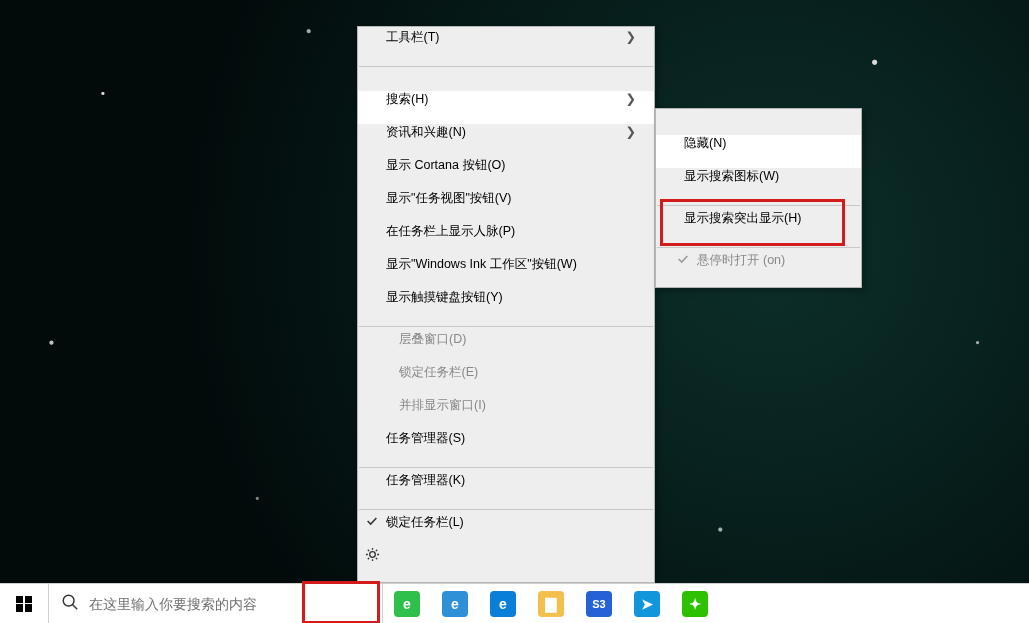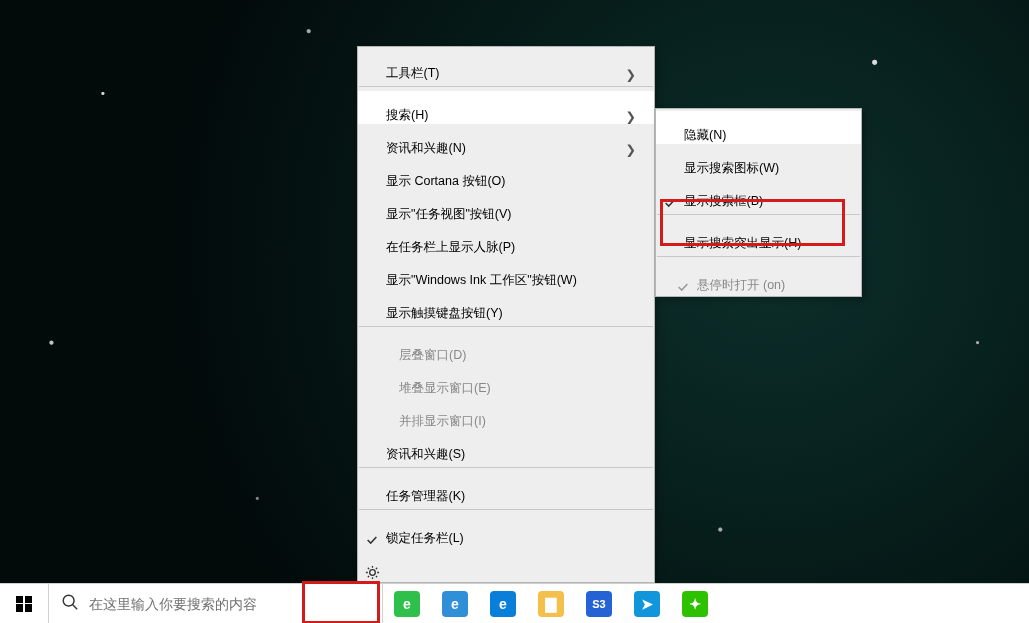--- a/index.html
+++ b/index.html
@@ -60,25 +60,25 @@
   .pinned-item .ico { width:26px; height:26px; border-radius:4px; display:flex; align-items:center; justify-content:center; font-size:14px; font-weight:bold; color:#fff; }
 
   
   .context-menu {
     position: absolute; background: #eeeeee; border: 1px solid #b5b5b5;
     box-shadow: 3px 3px 6px rgba(0,0,0,.25);
     font-size: 12.5px; color: #000;
     padding: 2px 0;
   }
   .context-menu .row {
-    display: flex; align-items: flex-end; height: 33px;
+    display: flex; align-items: flex-start; height: 33px;
     padding-right: 18px;
     position: relative;
   }
-  .context-menu .row:hover, .context-menu .row.hovered { background: #fff; }
+  .context-menu .row:hover, .context-menu .row.hovered { background: #fff; margin-top: 24px; }
   .context-menu .row.disabled { color: #888; padding-left: 13px; }
   .context-menu .gutter { width: 28px; display:flex; align-items:center; justify-content:center; }
   .context-menu .label { flex: 1; white-space: nowrap; }
   .context-menu .chev { width: 14px; text-align:right; color:#555; }
   .context-menu .sep { height:1px; background:#c8c8c8; margin:4px 1px; }
   .check-svg { width:14px; height:14px; stroke:#333; fill:none; stroke-width:1.7; }
   .gear-svg { width:15px; height:15px; stroke:#333; fill:none; stroke-width:1.4; }
 
   .menu-main { left: 357px; bottom: 40px; width: 298px; }
   .menu-sub  { left: 655px; top: 108px; width: 207px; }
@@ -143,29 +143,29 @@
   </div>
 
   <div class="sep"></div>
 
   <div class="row disabled">
     <span class="gutter"></span>
     <span class="label">层叠窗口(D)</span>
   </div>
   <div class="row disabled">
     <span class="gutter"></span>
-    <span class="label">堆叠显示窗口(E)</span>
+    <span class="label">锁定任务栏(E)</span>
   </div>
   <div class="row disabled">
     <span class="gutter"></span>
     <span class="label">并排显示窗口(I)</span>
   </div>
   <div class="row">
     <span class="gutter"></span>
-    <span class="label">资讯和兴趣(S)</span>
+    <span class="label">任务管理器(S)</span>
   </div>
 
   <div class="sep"></div>
 
   <div class="row">
     <span class="gutter"></span>
     <span class="label">任务管理器(K)</span>
   </div>
 
   <div class="sep"></div>
@@ -190,28 +190,20 @@
 </div>
 
 <div class="context-menu menu-sub">
   <div class="row hovered">
     <span class="gutter"></span>
     <span class="label">隐藏(N)</span>
   </div>
   <div class="row">
     <span class="gutter"></span>
     <span class="label">显示搜索图标(W)</span>
-  </div>
-  <div class="row">
-    <span class="gutter">
-      <svg class="check-svg" viewBox="0 0 16 16">
-          <polyline points="3,8 6.5,11.5 13,4.5"></polyline>
-        </svg>
-    </span>
-    <span class="label">显示搜索框(B)</span>
   </div>
   <div class="sep"></div>
   <div class="row">
     <span class="gutter"></span>
     <span class="label">显示搜索突出显示(H)</span>
   </div>
   <div class="sep"></div>
   <div class="row disabled">
     <span class="gutter">
       <svg class="check-svg" viewBox="0 0 16 16" style="stroke:#999">

